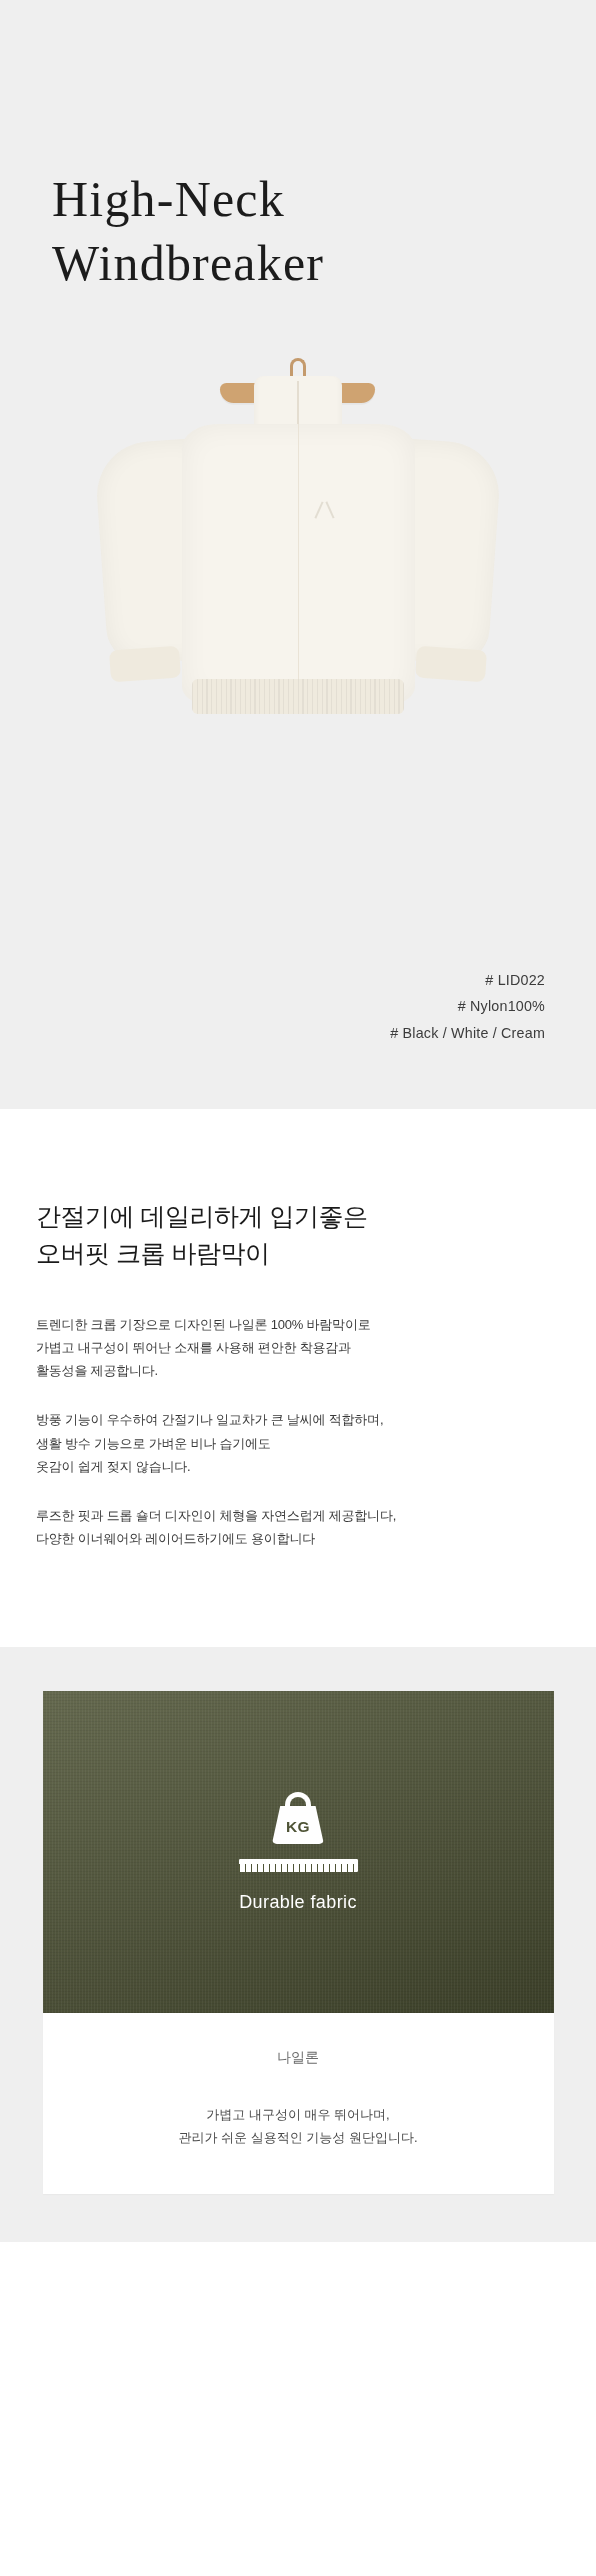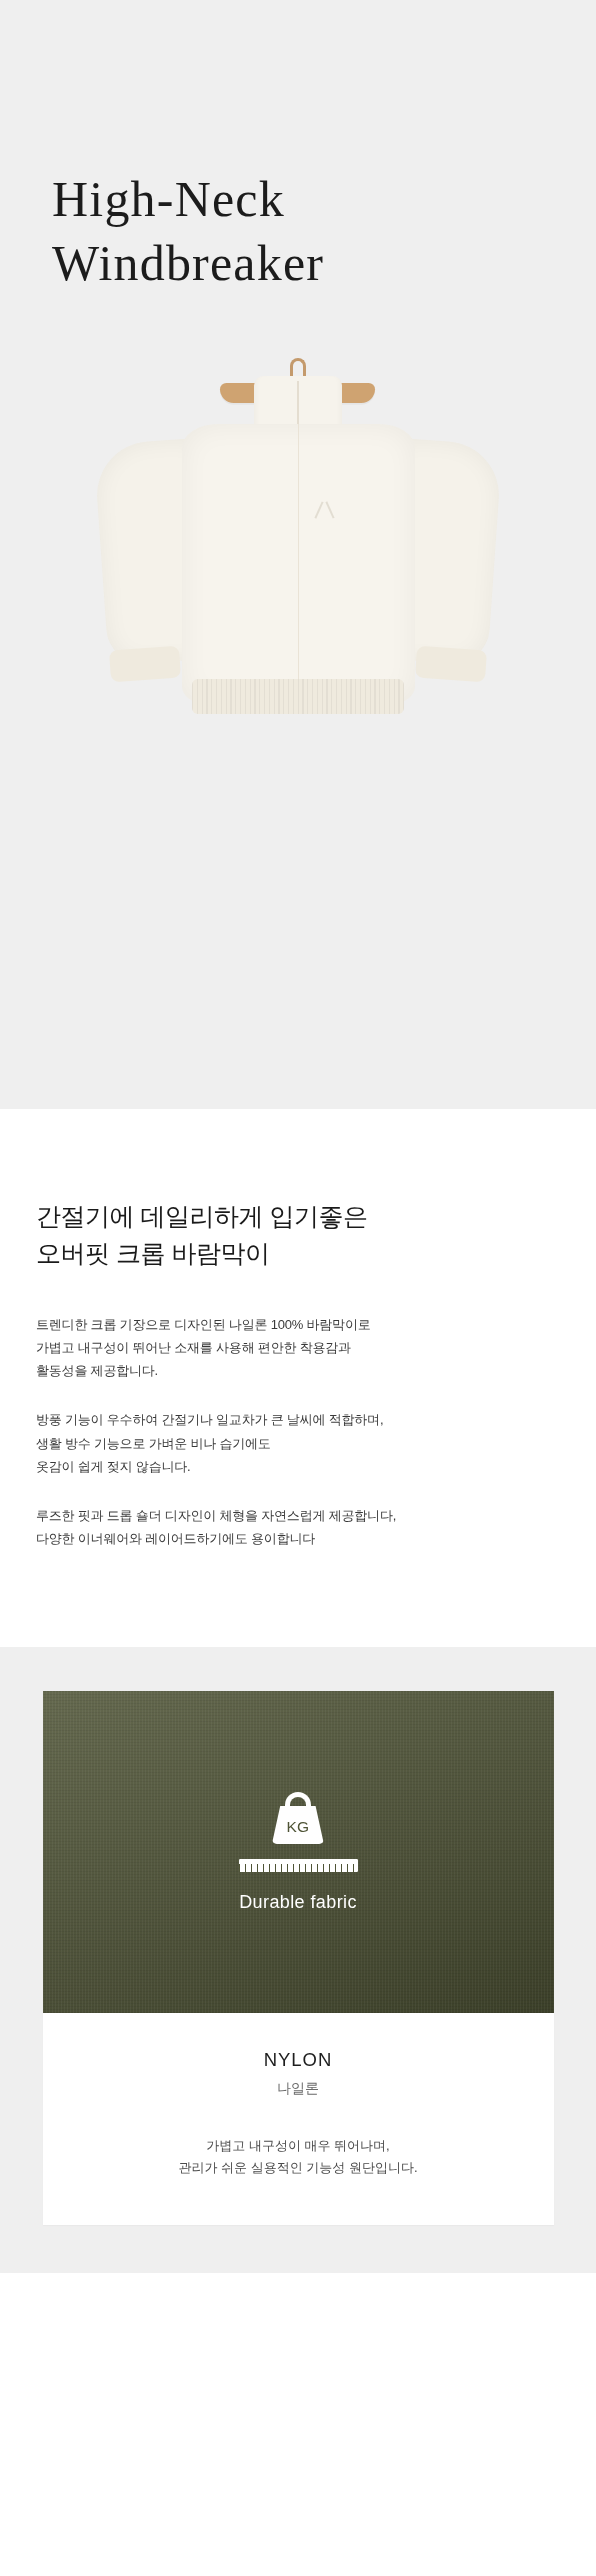--- a/index.html
+++ b/index.html
@@ -276,21 +276,21 @@
     background: #ffffff;
     border-radius: 8.4px 8.4px 4.8px 4.8px;
     clip-path: polygon(16% 0, 84% 0, 100% 100%, 0% 100%);
     display: flex;
     align-items: center;
     justify-content: center;
   }
   .weight-icon .kg {
     color: #4f5436;
     font-size: 15.5px;
-    font-weight: normal;
+    font-weight: bold;
     letter-spacing: 0.3px;
     margin-top: 3.6px;
   }
   .ruler {
     width: 119px;
     height: 13px;
     background: #ffffff;
     margin-bottom: 20px;
     background-image: repeating-linear-gradient(90deg, #4f5436 0 1.2px, transparent 1.2px 6px);
     background-position: 0 4.8px;
@@ -342,20 +342,25 @@
         <div class="sleeve-r"></div>
         <div class="collar"></div>
         <div class="body"></div>
         <div class="logo-mark"></div>
         <div class="cuff-l"></div>
         <div class="cuff-r"></div>
         <div class="hem"></div>
       </div>
     </div>
 
+    <div class="hero-tags">
+      <div># LID022</div>
+      <div># Nylon100%</div>
+      <div># Black / White / Cream</div>
+    </div>
   </section>
 
   <section class="desc">
     <h2 class="desc-head">간절기에 데일리하게 입기좋은
 오버핏 크롭 바람막이</h2>
     <div class="desc-body">
       <p>트렌디한 크롭 기장으로 디자인된 나일론 100% 바람막이로
 가볍고 내구성이 뛰어난 소재를 사용해 편안한 착용감과
 활동성을 제공합니다.</p>
       <p>방풍 기능이 우수하여 간절기나 일교차가 큰 날씨에 적합하며,
@@ -372,21 +377,20 @@
         <div class="weight-icon">
           <div class="handle"></div>
           <div class="block">
             <span class="kg">KG</span>
           </div>
         </div>
         <div class="ruler"></div>
         <div class="fabric-photo-caption">Durable fabric</div>
       </div>
       <div class="fabric-info">
-        <div class="fabric-name">NYLON</div>
         <div class="fabric-name-ko">나일론</div>
         <div class="fabric-note">가볍고 내구성이 매우 뛰어나며,
 관리가 쉬운 실용적인 기능성 원단입니다.</div>
       </div>
     </div>
   </section>
 
 </div>
 
 

